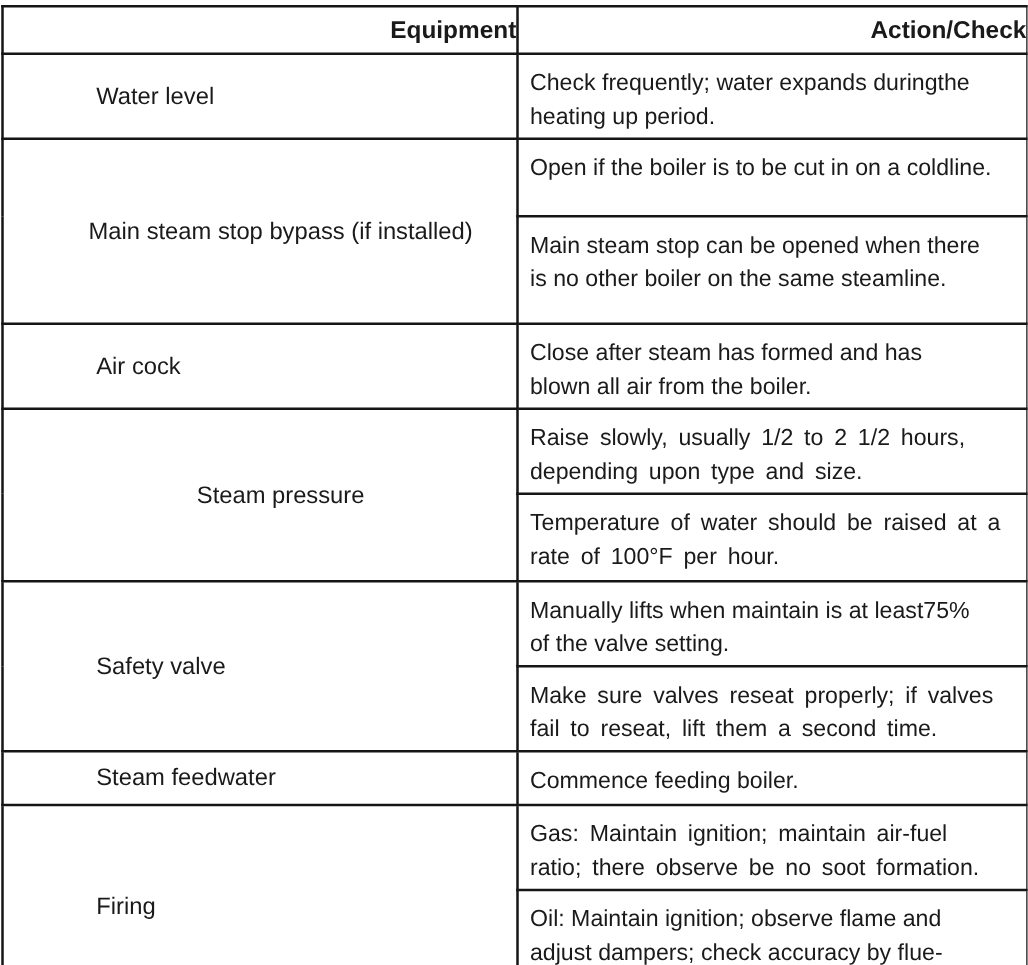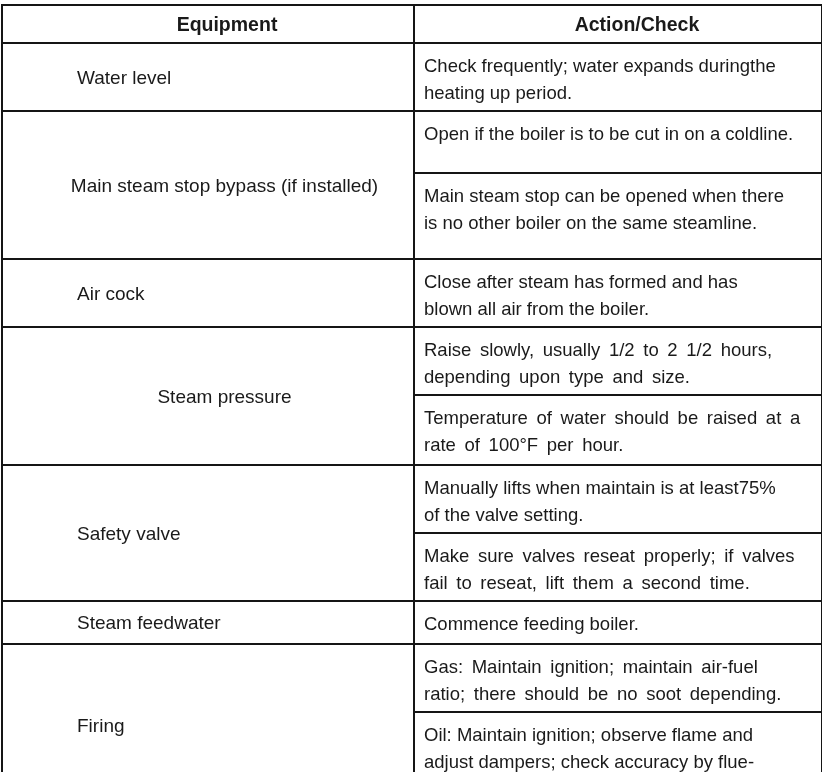--- a/index.html
+++ b/index.html
@@ -29,21 +29,21 @@
   col.c-action { width: 408px; }
   th, td {
     border: 2px solid #151515;
     background: #ffffff;
     font-size: 19px;
     line-height: 27px;
     overflow: hidden;
   }
   th.hd {
     font-weight: bold;
-    text-align: center;
+    text-align: right;
     vertical-align: middle;
     padding: 0 0 0 38px;
     font-size: 19.5px;
     margin-top: 11px;
   }
   td.eq {
     vertical-align: middle;
     padding: 0;
   }
   td.eq.pl  { text-align: left; padding-left: 74px; }
@@ -116,21 +116,21 @@
     </tr>
 
     <tr style="height:43px">
       <td class="eq pl">Steam feedwater</td>
       <td class="act">Commence feeding boiler.</td>
     </tr>
 
     <tr style="height:65px">
       <td class="eq pl" rowspan="2">Firing</td>
       <td class="act wide">Gas: Maintain ignition; maintain air-fuel
-ratio; there should be no soot depending.</td>
+ratio; there observe be no soot formation.</td>
     </tr>
     <tr style="height:92px">
       <td class="act">Oil: Maintain ignition; observe flame and
 adjust dampers; check accuracy by flue-
 gas analysis.</td>
     </tr>
   </tbody>
     </table>
 </div>
 

